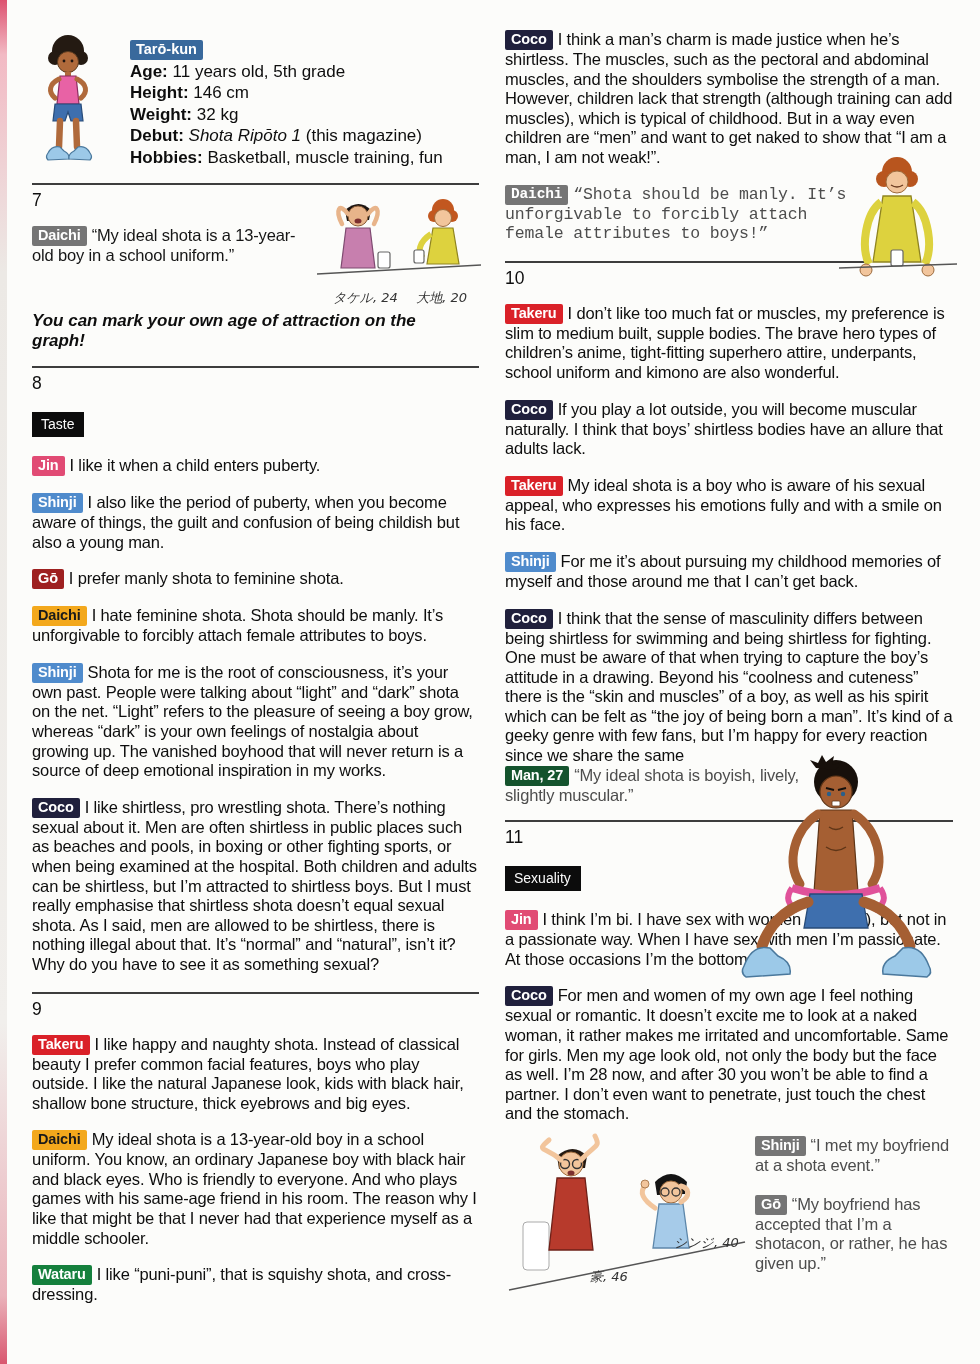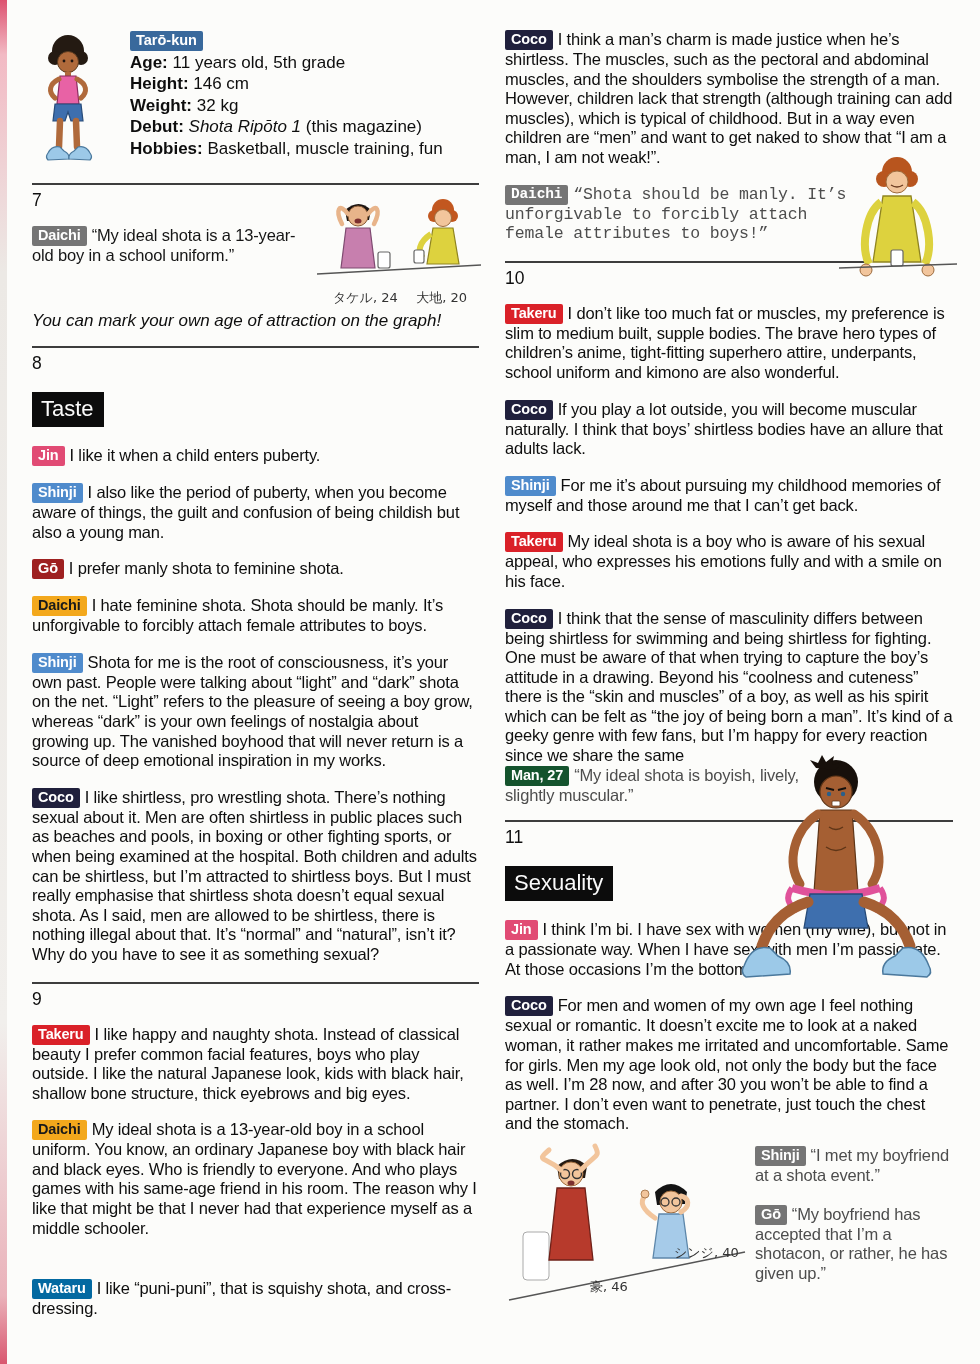--- a/index.html
+++ b/index.html
@@ -13,34 +13,34 @@
 
   p.body{font-size:16.5px;line-height:19.6px;margin:0 0 17px 0;letter-spacing:-0.15px;}
   .quote{color:#4d4d4d;font-size:17px;line-height:21px;}
   .quote-black{color:#161616;font-size:17.5px;line-height:22px;}
 
   .tag{display:inline-block;font-size:14.5px;font-weight:bold;color:#fff;
        padding:1px 6px 2px 6px;border-radius:2px;line-height:17px;margin-right:5px;
        vertical-align:1px;white-space:nowrap;}
   .hrule{border:0;border-top:2px solid #3d3d3d;margin:15px 0 5px 0;}
   .pagenum{font-size:17.5px;margin:0 0 15px 0;}
-  .header-box{display:inline-block;background:#0c0c0c;color:#fafafa;font-size:22px;
+  .header-box{display:inline-block;background:#0c0c0c;color:#fafafa;font-size:14px;
        padding:4px 10px 5px 9px;margin:3px 0 19px 0;}
-  .note{font-style:italic;font-weight:normal;font-size:17px;margin:19px 16px 3px 0;clear:right;}
+  .note{font-style:italic;font-weight:bold;font-size:17px;margin:19px 16px 3px 0;clear:right;}
 
   
-  .profile{display:flex;margin-bottom:4px;}
+  .profile{display:flex;margin-bottom:4px;align-items:flex-end;}
   .profile-art{flex:0 0 74px;margin-top:4px;}
   .profile-info{margin-left:24px;font-size:17px;line-height:21.5px;}
   .profile-info b{font-weight:bold;}
   .profile-line{white-space:nowrap;}
 
   
   .illus7{float:right;width:170px;margin:-32px -6px 4px 10px;text-align:center;}
-  .caption{font-family:"DejaVu Sans",sans-serif;font-size:13px;color:#333;
+  .caption{font-family:"DejaVu Sans",sans-serif;font-style:italic;font-size:13px;color:#333;
            display:inline-block;margin:0 7px;}
 
   
   .illus-daichi{position:absolute;top:122px;right:-4px;width:118px;}
   .illus-boy{position:absolute;top:722px;right:14px;width:205px;z-index:2;}
   .narrow{width:336px;font-family:Liberation Mono, monospace;}
   .narrow-q{width:300px;}
 
   .bottom-row{display:flex;margin-top:2px;}
   .illus-duo2{position:relative;flex:0 0 246px;height:172px;}
@@ -128,21 +128,21 @@
       <p class="body"><span class="tag" style="background: rgb(158, 32, 32); color: rgb(255, 255, 255);">Gō</span><span>I prefer manly shota to feminine shota.</span></p>
       <p class="body"><span class="tag" style="background: rgb(243, 168, 28); color: rgb(26, 26, 26);">Daichi</span><span>I hate feminine shota. Shota should be manly. It’s unforgivable to forcibly attach female attributes to boys.</span></p>
       <p class="body"><span class="tag" style="background: rgb(79, 139, 204); color: rgb(255, 255, 255);">Shinji</span><span>Shota for me is the root of consciousness, it’s your own past. People were talking about “light” and “dark” shota on the net. “Light” refers to the pleasure of seeing a boy grow, whereas “dark” is your own feelings of nostalgia about growing up. The vanished boyhood that will never return is a source of deep emotional inspiration in my works.</span></p>
       <p class="body"><span class="tag" style="background: rgb(32, 32, 60); color: rgb(255, 255, 255);">Coco</span><span>I like shirtless, pro wrestling shota. There’s nothing sexual about it. Men are often shirtless in public places such as beaches and pools, in boxing or other fighting sports, or when being examined at the hospital. Both children and adults can be shirtless, but I’m attracted to shirtless boys. But I must really emphasise that shirtless shota doesn’t equal sexual shota. As I said, men are allowed to be shirtless, there is nothing illegal about that. It’s “normal” and “natural”, isn’t it? Why do you have to see it as something sexual?</span></p>
 
       <hr class="hrule">
       <div class="pagenum">9</div>
 
       <p class="body"><span class="tag" style="background: rgb(218, 33, 40); color: rgb(255, 255, 255);">Takeru</span><span>I like happy and naughty shota. Instead of classical beauty I prefer common facial features, boys who play outside. I like the natural Japanese look, kids with black hair, shallow bone structure, thick eyebrows and big eyes.</span></p>
       <p class="body"><span class="tag" style="background: rgb(243, 168, 28); color: rgb(26, 26, 26);">Daichi</span><span>My ideal shota is a 13-year-old boy in a school uniform. You know, an ordinary Japanese boy with black hair and black eyes. Who is friendly to everyone. And who plays games with his same-age friend in his room. The reason why I like that might be that I never had that experience myself as a middle schooler.</span></p>
-      <p class="body"><span class="tag" style="background: #0369a1; color: rgb(255, 255, 255); margin-top: 24px;">Wataru</span><span>I like “puni-puni”, that is squishy shota, and cross-dressing.</span></p>
+      <p class="body"><span class="tag" style="background: #15803d; color: rgb(255, 255, 255);">Wataru</span><span>I like “puni-puni”, that is squishy shota, and cross-dressing.</span></p>
     </div>
 
     <div class="col col-right">
 
       <div class="illus-daichi">
         <svg width="118" height="140" viewBox="0 0 118 140">
           <circle cx="58" cy="20" r="15" fill="#b8551e"></circle>
           <circle cx="45" cy="27" r="8" fill="#b8551e"></circle>
             <circle cx="71" cy="27" r="8" fill="#b8551e"></circle>
           <circle cx="58" cy="30" r="11" fill="#f2c59c" stroke="#9c6a3c" stroke-width="1"></circle>
@@ -159,22 +159,22 @@
 
       <p class="body"><span class="tag" style="background: rgb(32, 32, 60); color: rgb(255, 255, 255);">Coco</span><span>I think a man’s charm is made justice when he’s shirtless. The muscles, such as the pectoral and abdominal muscles, and the shoulders symbolise the strength of a man. However, children lack that strength (although training can add muscles), which is typical of childhood. But in a way even children are “men” and want to get naked to show that “I am a man, I am not weak!”.</span></p>
 
       <p class="body quote narrow" style="width:362px"><span class="tag" style="background: rgb(117, 117, 117); color: rgb(255, 255, 255);">Daichi</span><span>“Shota should be manly. It’s unforgivable to forcibly attach female attributes to boys!”</span></p>
 
       <hr class="hrule" style="width:362px;margin-top:8px">
       <div class="pagenum">10</div>
 
       <p class="body"><span class="tag" style="background: rgb(218, 33, 40); color: rgb(255, 255, 255);">Takeru</span><span>I don’t like too much fat or muscles, my preference is slim to medium built, supple bodies. The brave hero types of children’s anime, tight-fitting superhero attire, underpants, school uniform and kimono are also wonderful.</span></p>
       <p class="body"><span class="tag" style="background: rgb(32, 32, 60); color: rgb(255, 255, 255);">Coco</span><span>If you play a lot outside, you will become muscular naturally. I think that boys’ shirtless bodies have an allure that adults lack.</span></p>
+      <p class="body"><span class="tag" style="background: rgb(218, 33, 40); color: rgb(255, 255, 255);">Takeru</span><span>My ideal shota is a boy who is aware of his sexual appeal, who expresses his emotions fully and with a smile on his face.</span></p>
       <p class="body"><span class="tag" style="background: rgb(79, 139, 204); color: rgb(255, 255, 255);">Shinji</span><span>For me it’s about pursuing my childhood memories of myself and those around me that I can’t get back.</span></p>
-      <p class="body"><span class="tag" style="background: rgb(218, 33, 40); color: rgb(255, 255, 255);">Takeru</span><span>My ideal shota is a boy who is aware of his sexual appeal, who expresses his emotions fully and with a smile on his face.</span></p>
       <p class="body" style="margin-bottom:0"><span class="tag" style="background: rgb(32, 32, 60); color: rgb(255, 255, 255);">Coco</span><span>I think that the sense of masculinity differs between being shirtless for swimming and being shirtless for fighting. One must be aware of that when trying to capture the boy’s attitude in a drawing. Beyond his “coolness and cuteness” there is the “skin and muscles” of a boy, as well as his spirit which can be felt as “the joy of being born a man”. It’s kind of a geeky genre with few fans, but I’m happy for every reaction since we share the same</span></p>
 
       <div class="illus-boy">
         <svg width="205" height="240" viewBox="0 0 205 240">
           <circle cx="102" cy="30" r="22" fill="#17100b"></circle>
           <path d="M82 16 l-6 -8 8 3 4 -8 4 7 8 -6 -2 9 10 -3 -6 8 z" fill="#17100b"></path>
           <circle cx="102" cy="40" r="16" fill="#a55f33" stroke="#5e3517" stroke-width="1.2"></circle>
           <path d="M92 36 l8 2 M112 36 l-8 2" stroke="#17100b" stroke-width="2"></path>
           <circle cx="95" cy="42" r="2.2" fill="#2a5f8a"></circle>
             <circle cx="109" cy="42" r="2.2" fill="#2a5f8a"></circle>

